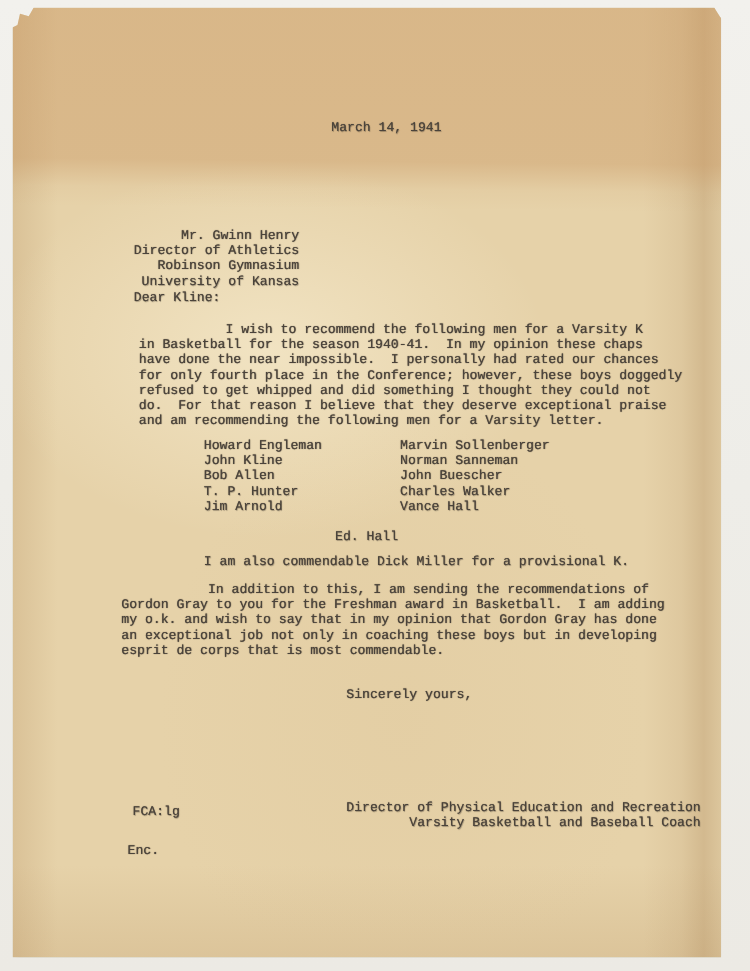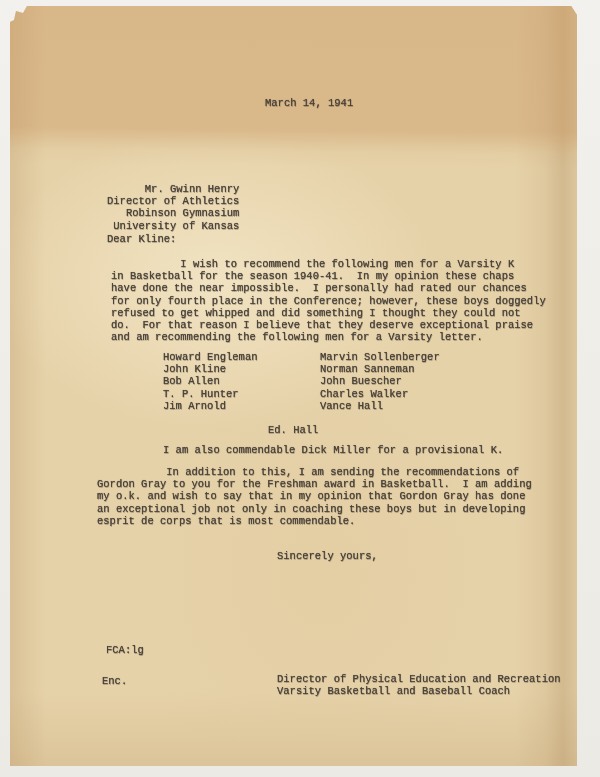--- a/index.html
+++ b/index.html
@@ -107,20 +107,20 @@
   <div class="tw" style="left:163px; top:444px;">I am also commendable Dick Miller for a provisional K.</div>
 
   <pre class="tw" style="left:97px; top:466px;">           In addition to this, I am sending the recommendations of
 Gordon Gray to you for the Freshman award in Basketball.  I am adding
 my o.k. and wish to say that in my opinion that Gordon Gray has done
 an exceptional job not only in coaching these boys but in developing
 esprit de corps that is most commendable.</pre>
 
   <div class="tw" style="left:277px; top:550px;">Sincerely yours,</div>
 
-  <pre class="tw" style="left:277px; top:673px;">Director of Physical Education and Recreation
+  <pre class="tw" style="left:277px; top:641px;text-align:right;">Director of Physical Education and Recreation
 Varsity Basketball and Baseball Coach</pre>
 
   <div class="tw" style="left:106px; top:644px;">FCA:lg</div>
 
   <div class="tw" style="left:102px; top:675px;">Enc.</div>
 
 </div>
 
 </body></html>

